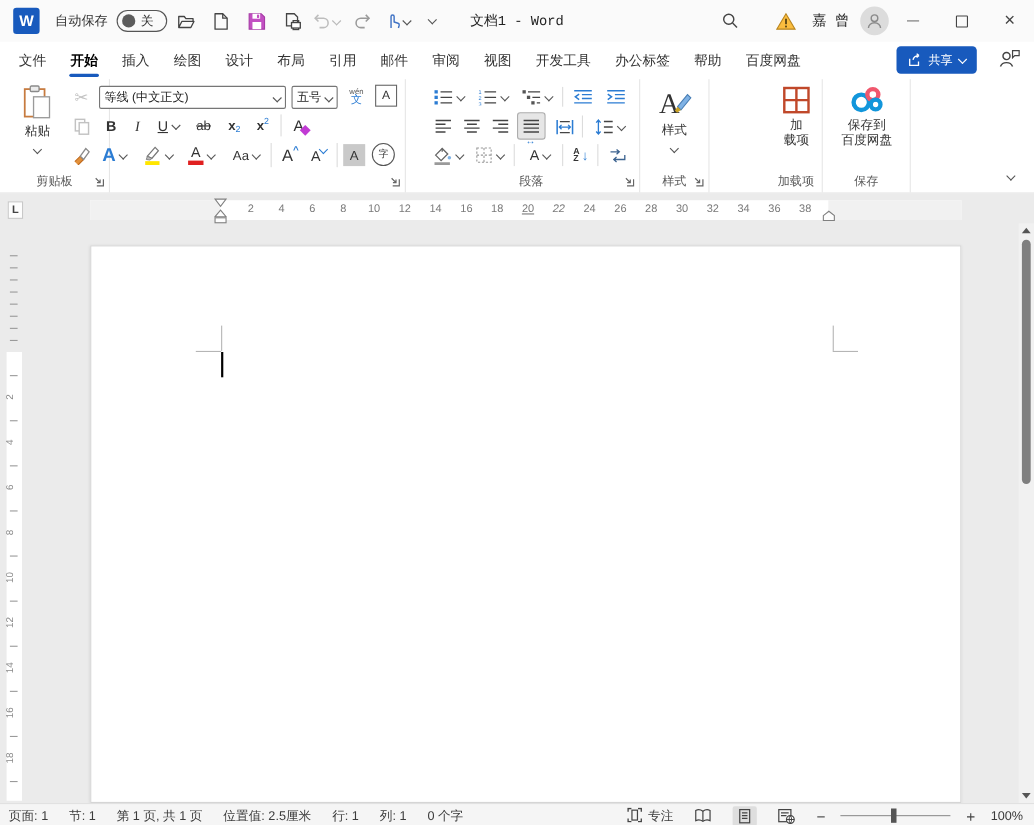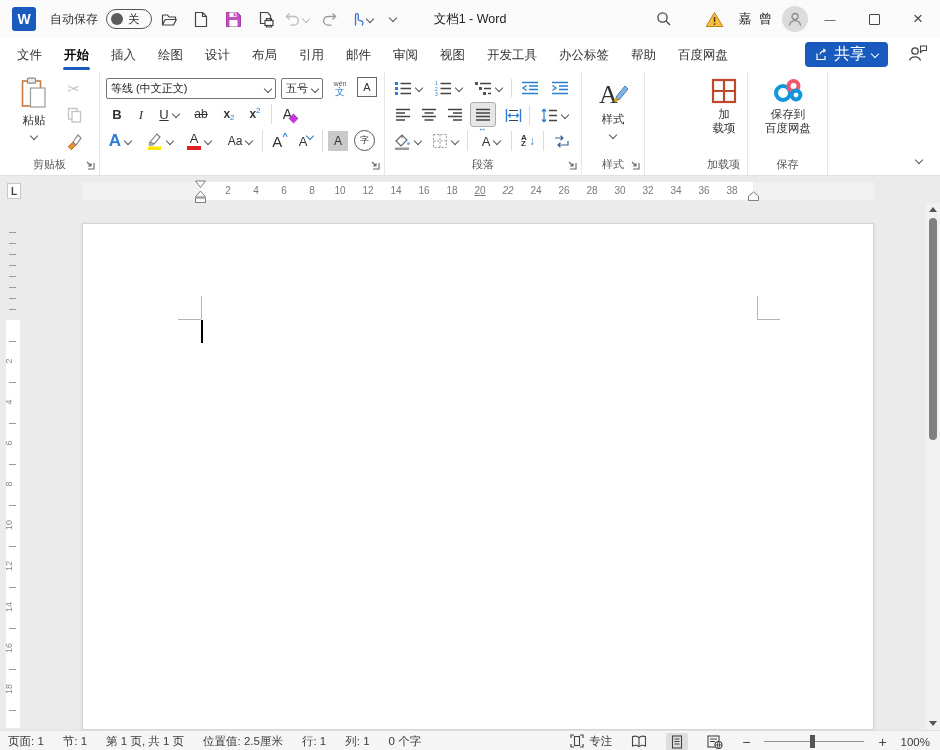--- a/index.html
+++ b/index.html
@@ -13,35 +13,35 @@
     color:#fff;font-weight:bold;font-size:14px;display:flex;align-items:center;justify-content:center;}
   #autosave-label{font-size:12px;margin-left:14px;color:#333;}
   #autosave-toggle{margin-left:8px;width:46px;height:20px;border:1.5px solid #555;border-radius:11px;
     display:flex;align-items:center;gap:5px;padding:0 4px;box-sizing:border-box;}
   #autosave-knob{width:12px;height:12px;border-radius:50%;background:#5c5c5c;}
   #autosave-state{font-size:11.5px;color:#333;}
   .qat{width:30px;height:28px;display:flex;align-items:center;justify-content:center;margin-left:2px;}
   .chev{width:5px;height:5px;border-right:1.2px solid #555;border-bottom:1.2px solid #555;
     transform:rotate(45deg);display:inline-block;}
   .chev.lt{border-color:#b9b9b9;}
-  #title-text{position:absolute;left:0;right:0;text-align:center;font-size:12.5px;color:#222;pointer-events:none;}
+  #title-text{position:absolute;left:0;right:0;text-align:center;font-size:12.5px;color:#222;pointer-events:none;font-family:Liberation Mono, monospace;}
   #titlebar-right{position:absolute;right:0;top:0;height:38px;display:flex;align-items:center;}
   #user-name{font-size:13px;color:#222;margin:0 8px 0 14px;letter-spacing:2px;}
   #avatar{width:26px;height:26px;border-radius:50%;background:#dcdcdc;display:flex;align-items:center;justify-content:center;}
   .wbtn{width:44px;height:38px;display:flex;align-items:center;justify-content:center;font-size:13px;color:#444;}
   #max-glyph{width:9px;height:9px;border:1.2px solid #444;border-radius:1px;}
   
   #tabsrow{position:relative;height:34px;background:#fff;display:flex;align-items:center;}
   #tabsbar{display:flex;align-items:center;height:100%;padding-left:6px;}
   .rtab{position:relative;height:100%;display:flex;align-items:center;padding:0 11px;font-size:12.5px;color:#333;}
   .rtab.active{font-weight:bold;color:#000;}
   .rtab.active::after{content:"";position:absolute;left:10px;right:10px;bottom:2px;height:3px;
     border-radius:2px;background:#185abd;}
   #share-button{position:absolute;right:52px;top:4px;height:25px;background:#185abd;border-radius:4px;
-    color:#fff;font-size:16px;display:flex;align-items:center;gap:6px;padding:0 10px;font-family:Liberation Mono, monospace;}
+    color:#fff;font-size:11px;display:flex;align-items:center;gap:6px;padding:0 10px;font-family:Liberation Mono, monospace;}
   #person-comment{position:absolute;right:12px;top:6px;}
   
   #ribbon{position:relative;height:103px;background:#fff;border-bottom:1px solid #e2e2e2;}
   .rgroup{position:absolute;top:0;height:100%;border-right:1px solid #e6e6e6;box-sizing:border-box;}
   .glabel{position:absolute;bottom:3px;left:0;right:0;text-align:center;font-size:11px;color:#5a5a5a;}
   .launcher{position:absolute;bottom:5px;right:4px;}
   .bigbtn{position:absolute;display:flex;flex-direction:column;align-items:center;}
   .bigbtn .blabel{font-size:11.5px;color:#333;line-height:14px;text-align:center;}
   .ic{position:absolute;display:flex;align-items:center;justify-content:center;}
   .vsep{position:absolute;width:1px;background:#dcdcdc;}
@@ -242,21 +242,21 @@
     </div>
     <div class="glabel">剪贴板</div>
     <div class="launcher">
       <svg width="10" height="10" viewBox="0 0 10 10">
           <path d="M9 3 V9 H3" fill="none" stroke="#666" stroke-width="1.1"></path>
           <path d="M2 2 L6 6 M6 3.2 V6 H3.2" fill="none" stroke="#666" stroke-width="1.1"></path>
         </svg>
     </div>
   </div>
 
-  <div class="rgroup" style="left:100px;width:285px;">
+  <div class="rgroup" style="left:84px;width:285px;">
     <div class="combo" style="left:6px;top:6px;width:170px;">
       <span>等线 (中文正文)</span>
         <span class="chev"></span>
     </div>
     <div class="combo" style="left:181px;top:6px;width:42px;">
       <span>五号</span>
         <span class="chev"></span>
     </div>
     <div class="ic" style="left:228px;top:4px;width:24px;height:24px;flex-direction:column;line-height:1;">
       <span style="font-size:7px;color:#555">wén</span>

